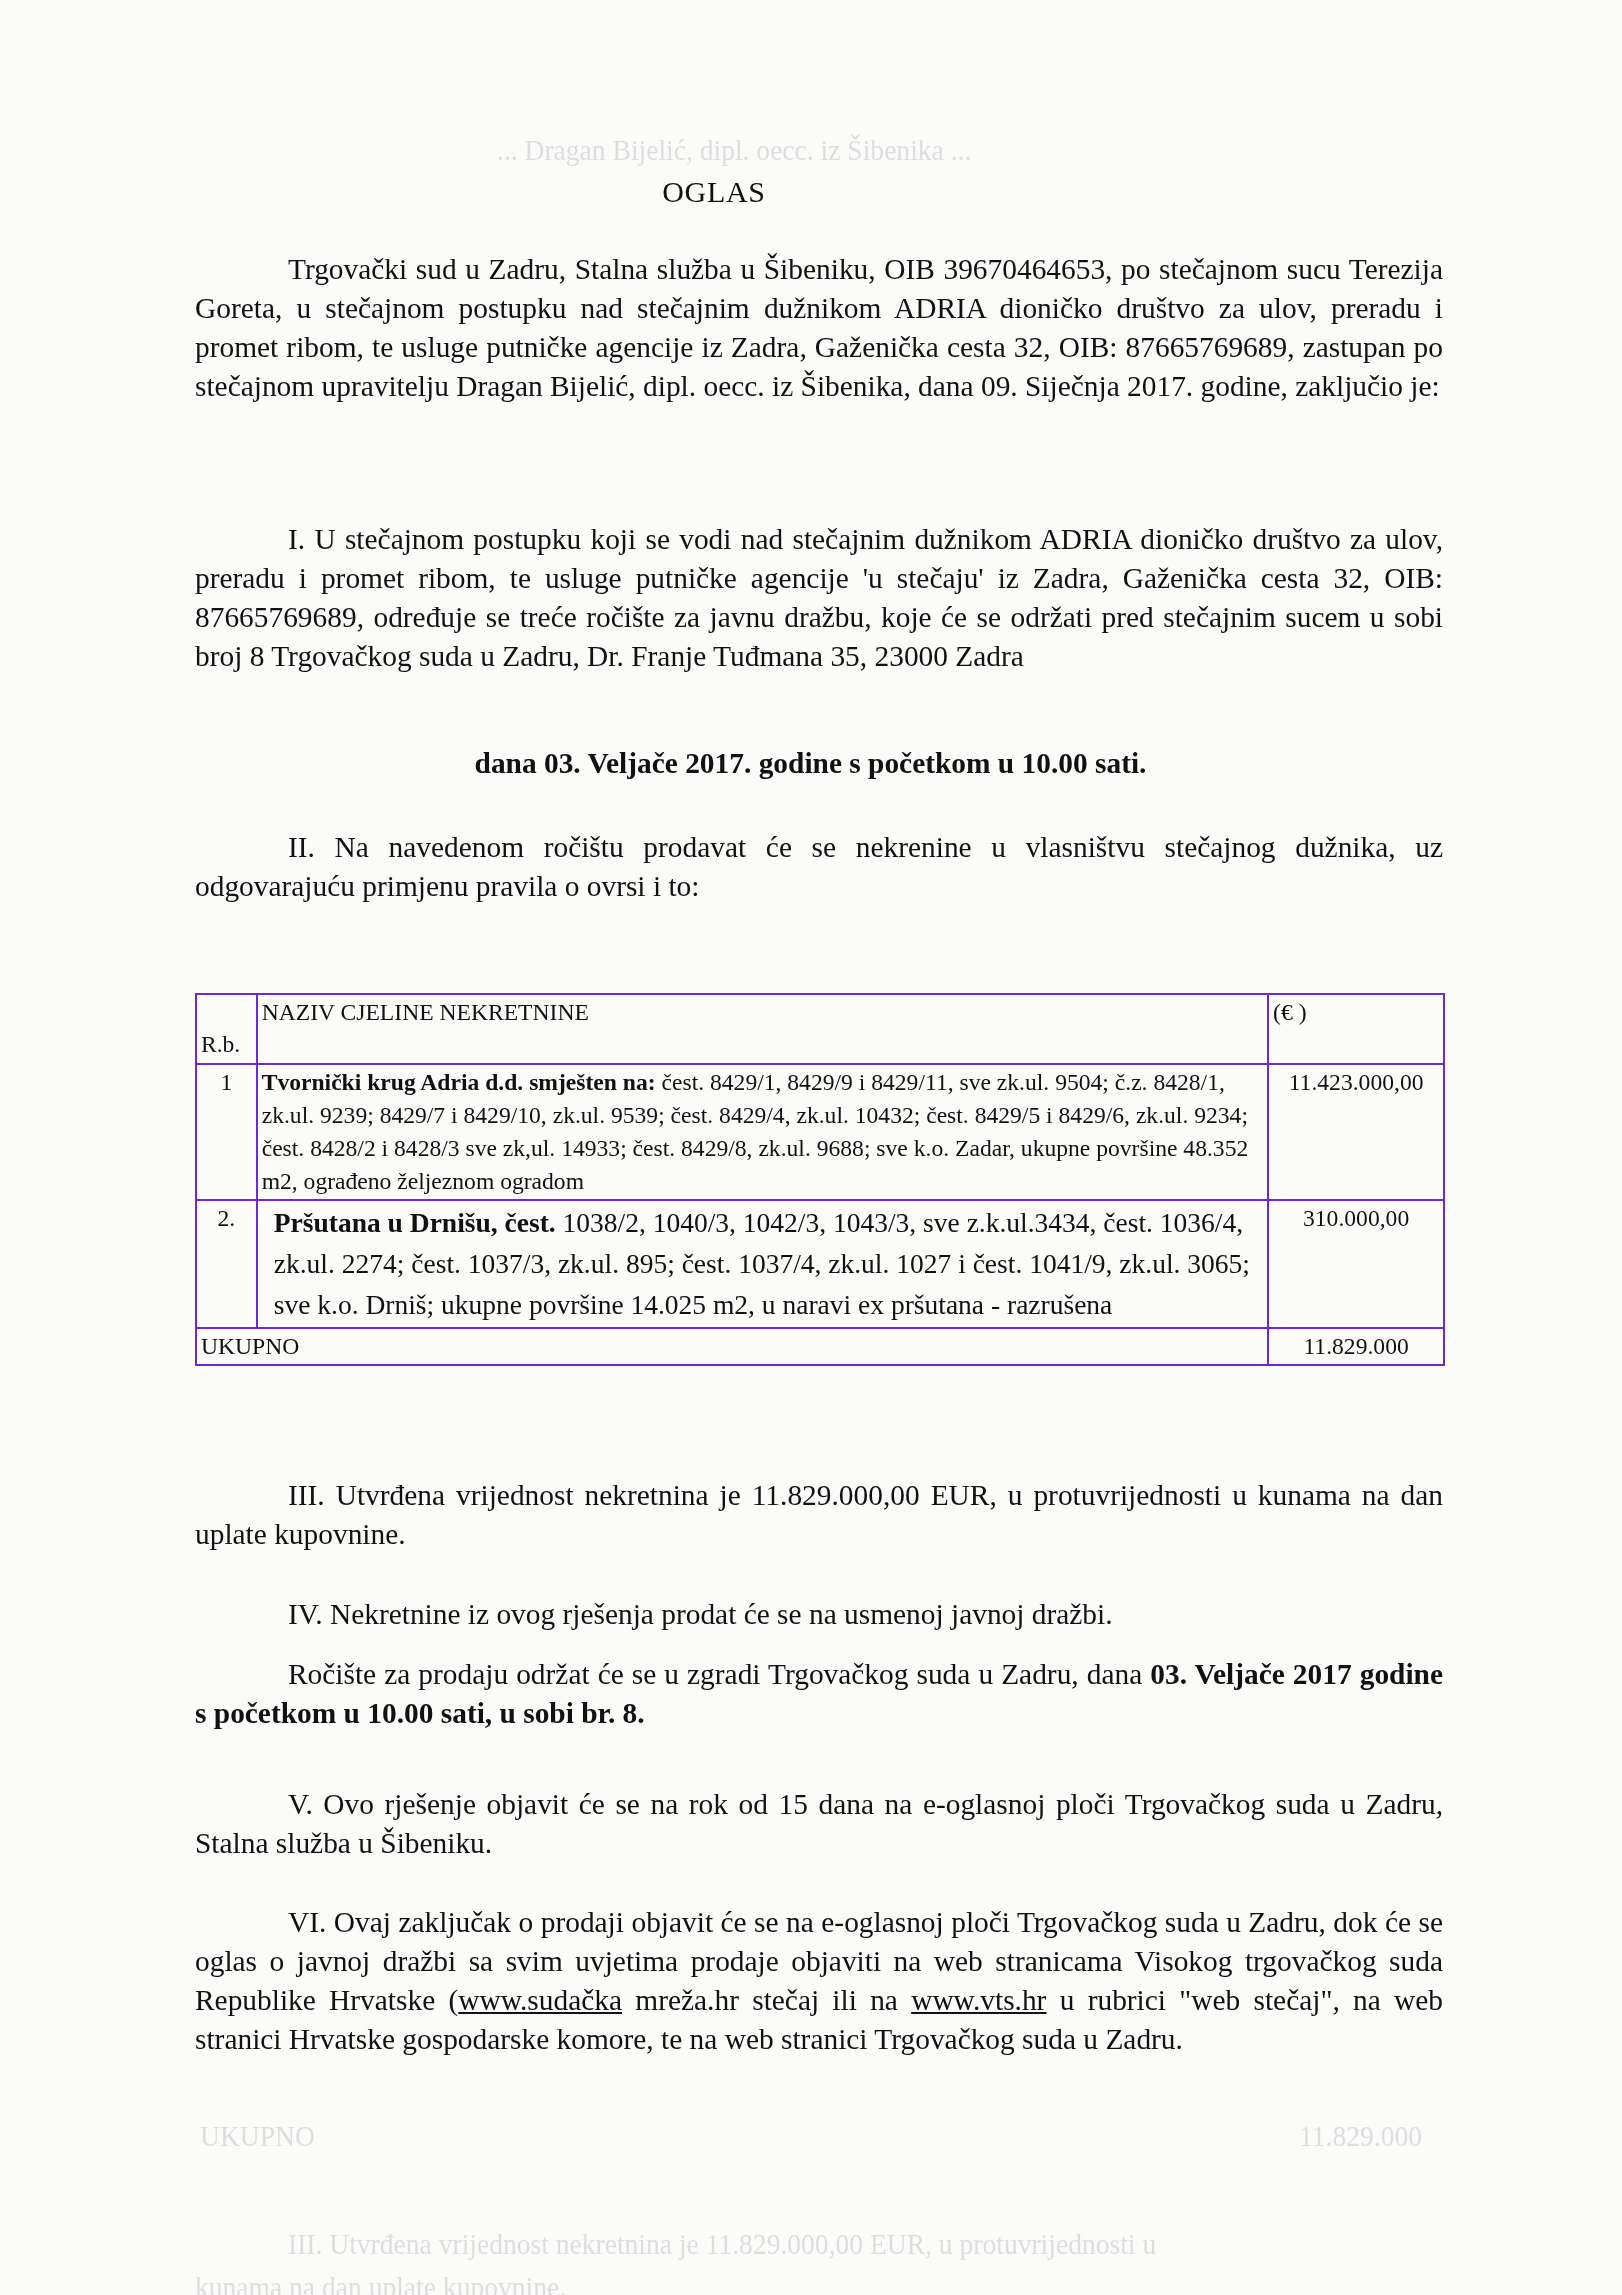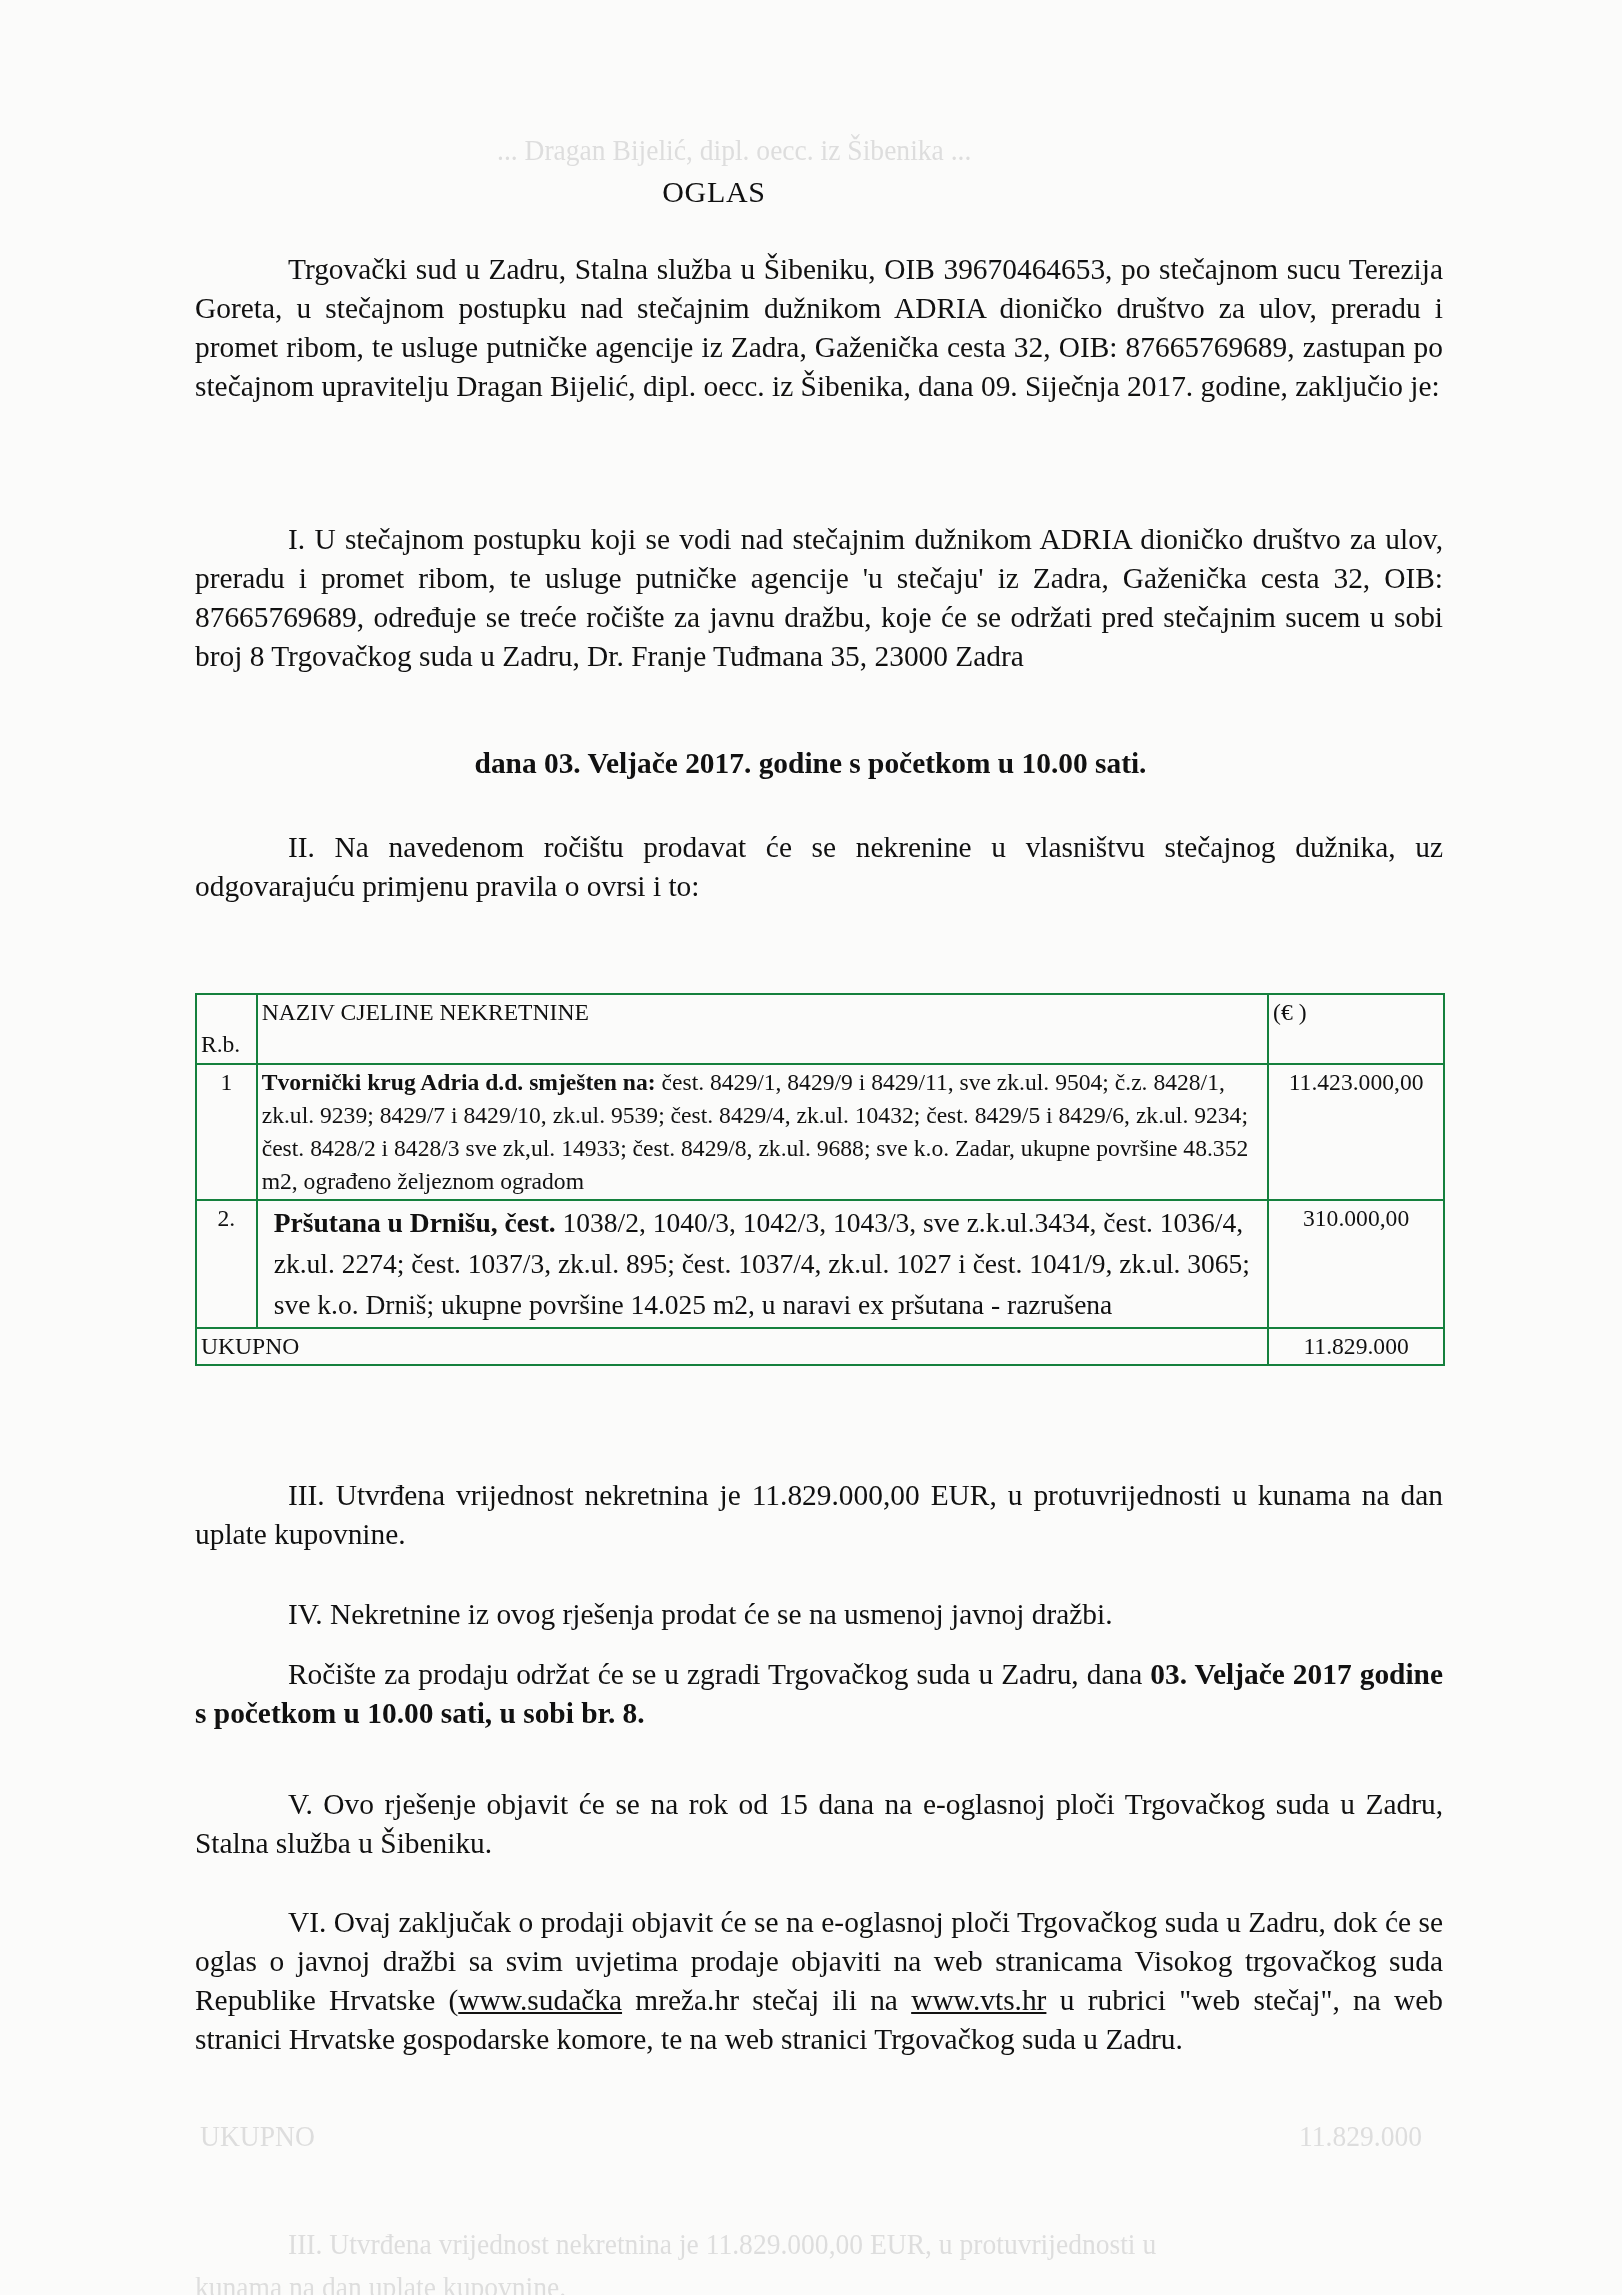--- a/index.html
+++ b/index.html
@@ -26,21 +26,21 @@
   .para .indent { display: inline-block; width: 93px; }
   .center-bold {
     position: absolute; left: 0; width: 1621px; text-align: center;
     font-size: 29.4px; font-weight: bold;
   }
   table.props {
     position: absolute; left: 195px; top: 993px; width: 1250px;
     border-collapse: collapse; font-size: 23.6px; line-height: 33px;
   }
   table.props td, table.props th {
-    border: 2px solid #15803d; vertical-align: top; padding: 1.3px 3.9px; font-weight: normal;
+    border: 2px solid #6d28d9; vertical-align: top; padding: 1.3px 3.9px; font-weight: normal;
   }
   table.props th { text-align: left; }
   .col-rb { width: 51px; }
   .col-val { width: 166px; text-align: center; }
   .hdr-name { font-weight: bold; height: 65px; }
   .rb-head { vertical-align: bottom !important; font-weight: bold; }
   .b { font-weight: bold; }
   .big { font-size: 27.5px; }
   .total-row td { vertical-align: middle; }
   u.link { text-decoration: underline; }

